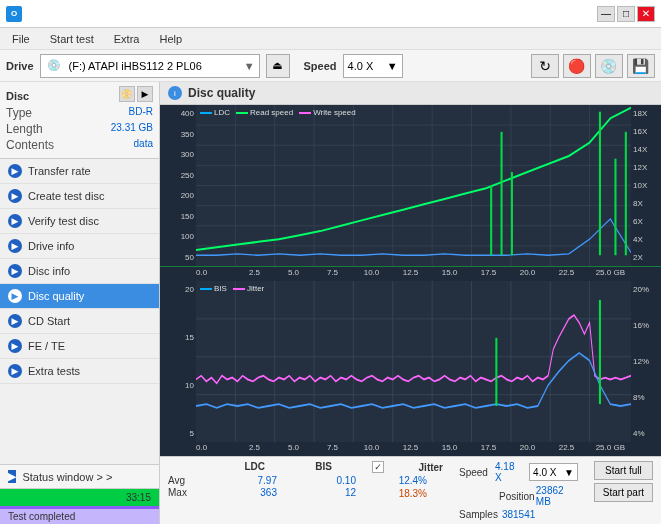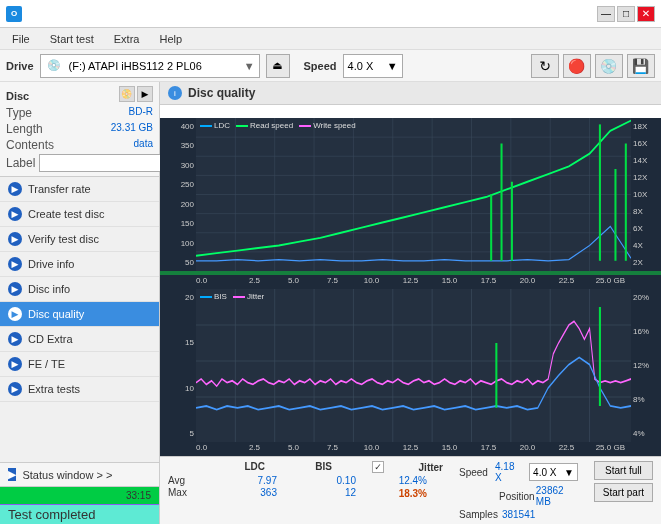--- a/index.html
+++ b/index.html
@@ -114,24 +114,24 @@
       padding: 5px 8px;
       cursor: pointer;
       font-size: 11px;
       color: #333;
       background: #f5f5f5;
       gap: 6px;
       border-top: 1px solid #ccc;
     }
     .status-completed {
       padding: 2px 8px;
-      font-size: 13px;
+      font-size: 10px;
       color: #333;
-      background: #5eead4;
-      border-top: 1px solid #8b5cf6;
+      background: #c4b5fd;
+      border-top: 3px solid #8b5cf6;
     }
 
     
     .content-area {
       flex: 1;
       display: flex;
       flex-direction: column;
       background: white;
       overflow: hidden;
     }
@@ -146,21 +146,21 @@
       gap: 6px;
     }
     .dq-icon { width: 14px; height: 14px; background: #3a8de0; border-radius: 50%; display: flex; align-items: center; justify-content: center; color: white; font-size: 8px; }
     .dq-title { font-size: 12px; font-weight: bold; color: #333; }
 
     
     .charts-container { flex: 1; display: flex; flex-direction: column; }
     .chart-area { flex: 1; position: relative; background: #1e2a3a; }
 
     
-    .chart-top { height: 52%; border-bottom: 4px solid #15803d; margin-top: 13px; }
+    .chart-top { height: 52%; border-bottom: 1px solid #15803d; }
     .chart-bottom { height: 48%; }
 
     .chart-inner {
       position: absolute;
       inset: 0;
       display: flex;
     }
     .chart-y-axis {
       width: 36px;
       background: #1e2a3a;
@@ -216,21 +216,21 @@
       display: flex;
       gap: 16px;
       align-items: flex-start;
     }
     .stats-section { display: flex; flex-direction: column; gap: 1px; }
     .stats-header-row { display: flex; gap: 12px; margin-bottom: 2px; }
     .stats-col-header { font-size: 10px; font-weight: bold; color: #333; min-width: 55px; text-align: right; }
     .stats-row { display: flex; gap: 24px; }
     .stats-label { font-size: 10px; color: #333; min-width: 30px; }
     .stats-val { font-size: 10px; color: #0060d0; min-width: 55px; text-align: right; }
-    .stats-val.orange { color: #cc4400; font-weight: bold; }
+    .stats-val.orange { color: #cc4400; }
 
     .stats-middle { display: flex; flex-direction: column; gap: 2px; }
     .jitter-row { display: flex; align-items: center; gap: 4px; }
     .checkbox-sq { width: 12px; height: 12px; border: 1px solid #aaa; background: white; display: flex; align-items: center; justify-content: center; font-size: 9px; color: #333; }
 
     .stats-right { display: flex; flex-direction: column; gap: 2px; margin-left: auto; }
     .speed-row { display: flex; gap: 6px; align-items: center; }
     .speed-val { font-size: 10px; color: #0060d0; }
     .speed-select-small { width: 50px; height: 18px; background: white; border: 1px solid #aaa; font-size: 10px; display: flex; align-items: center; justify-content: space-between; padding: 0 3px; }
     .pos-row { display: flex; gap: 4px; align-items: center; font-size: 10px; padding-left: 40px; }
@@ -333,25 +333,20 @@
         <span class="info-value">BD-R</span>
       </div>
       <div class="info-row">
         <span class="info-label">Length</span>
         <span class="info-value">23.31 GB</span>
       </div>
       <div class="info-row">
         <span class="info-label">Contents</span>
         <span class="info-value">data</span>
       </div>
-      <div class="label-row">
-        <span class="info-label">Label</span>
-        <input class="label-input" type="text" value="" style="">
-        <div class="label-edit-btn">✎</div>
-      </div>
     </div>
 
     <div class="nav-items">
       <div class="nav-item">
         <div class="nav-icon blue">▶</div>
         <span>Transfer rate</span>
       </div>
       <div class="nav-item">
         <div class="nav-icon blue">▶</div>
         <span>Create test disc</span>
@@ -367,21 +362,21 @@
       <div class="nav-item">
         <div class="nav-icon blue">▶</div>
         <span>Disc info</span>
       </div>
       <div class="nav-item active">
         <div class="nav-icon active-icon">▶</div>
         <span>Disc quality</span>
       </div>
       <div class="nav-item">
         <div class="nav-icon blue">▶</div>
-        <span>CD Extra</span>
+        <span>CD Start</span>
       </div>
       <div class="nav-item">
         <div class="nav-icon blue">▶</div>
         <span>FE / TE</span>
       </div>
       <div class="nav-item">
         <div class="nav-icon blue">▶</div>
         <span>Extra tests</span>
       </div>
     </div>

